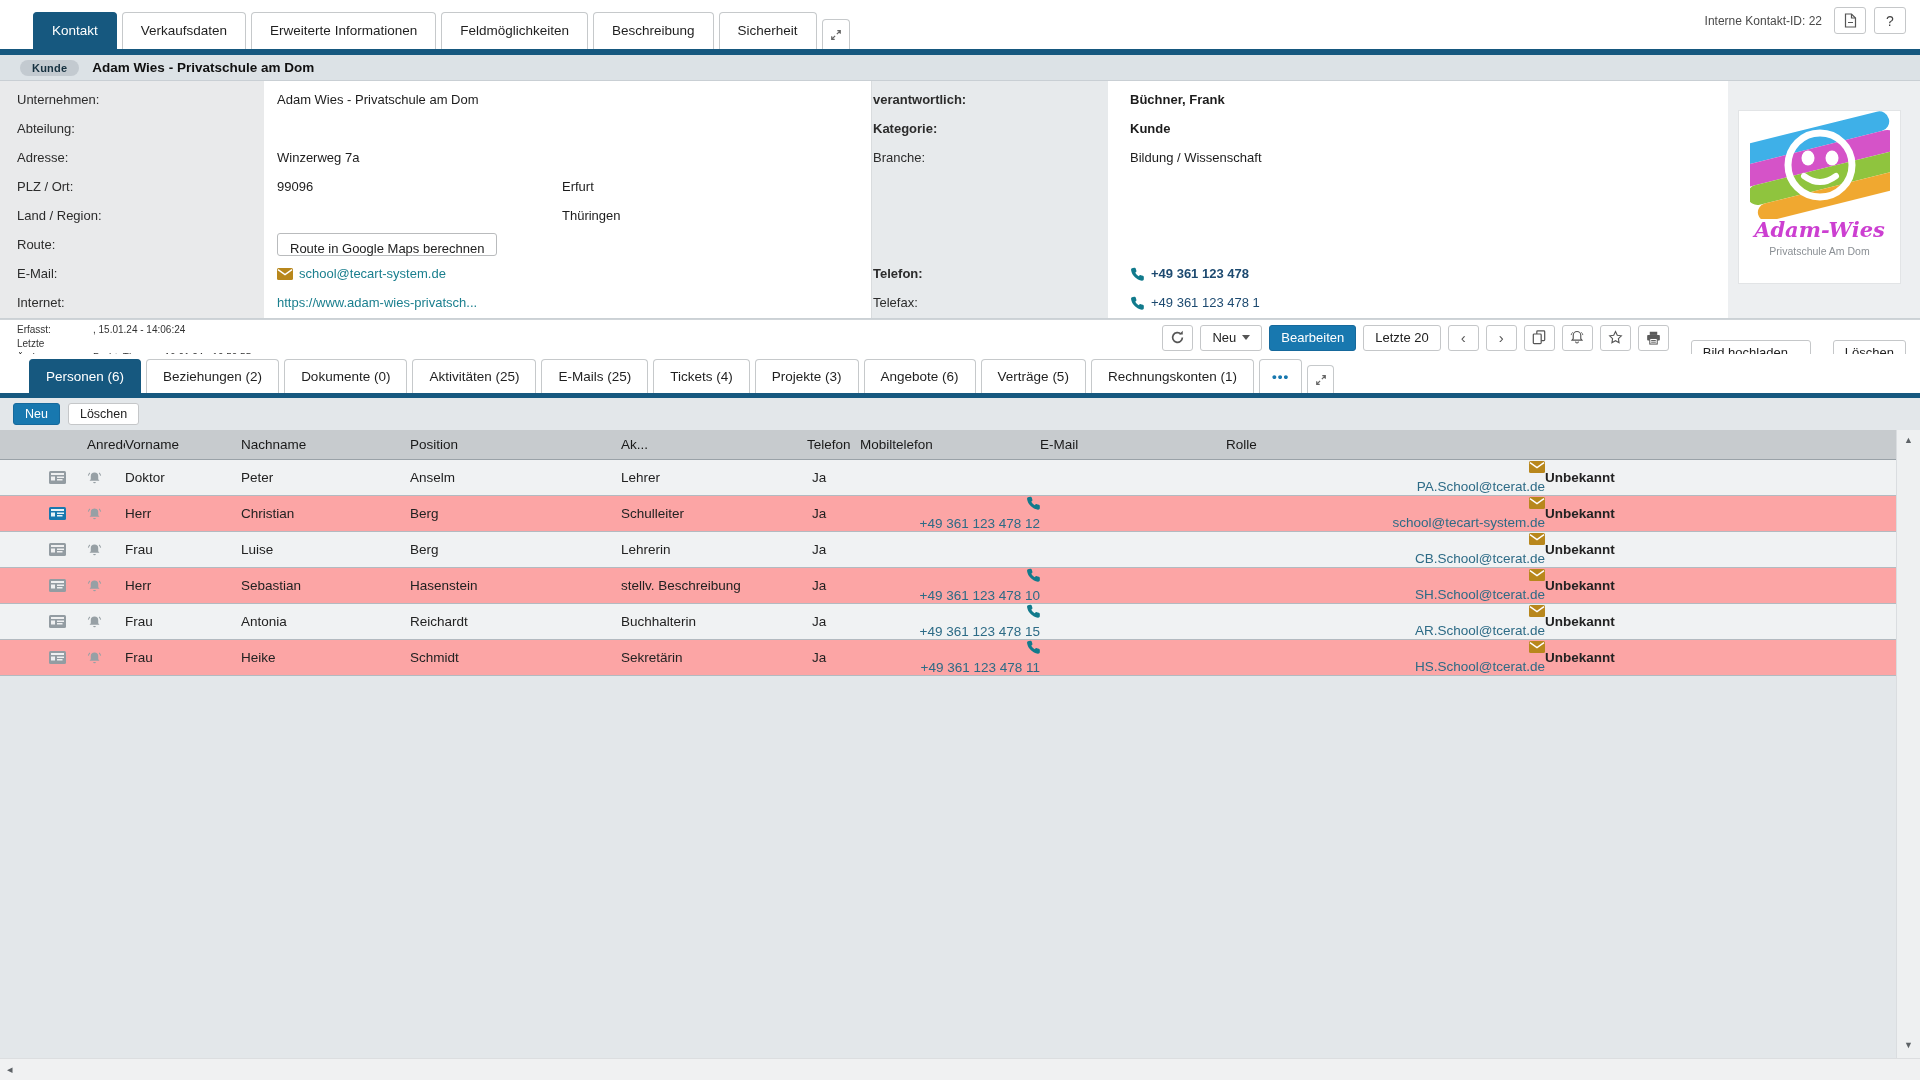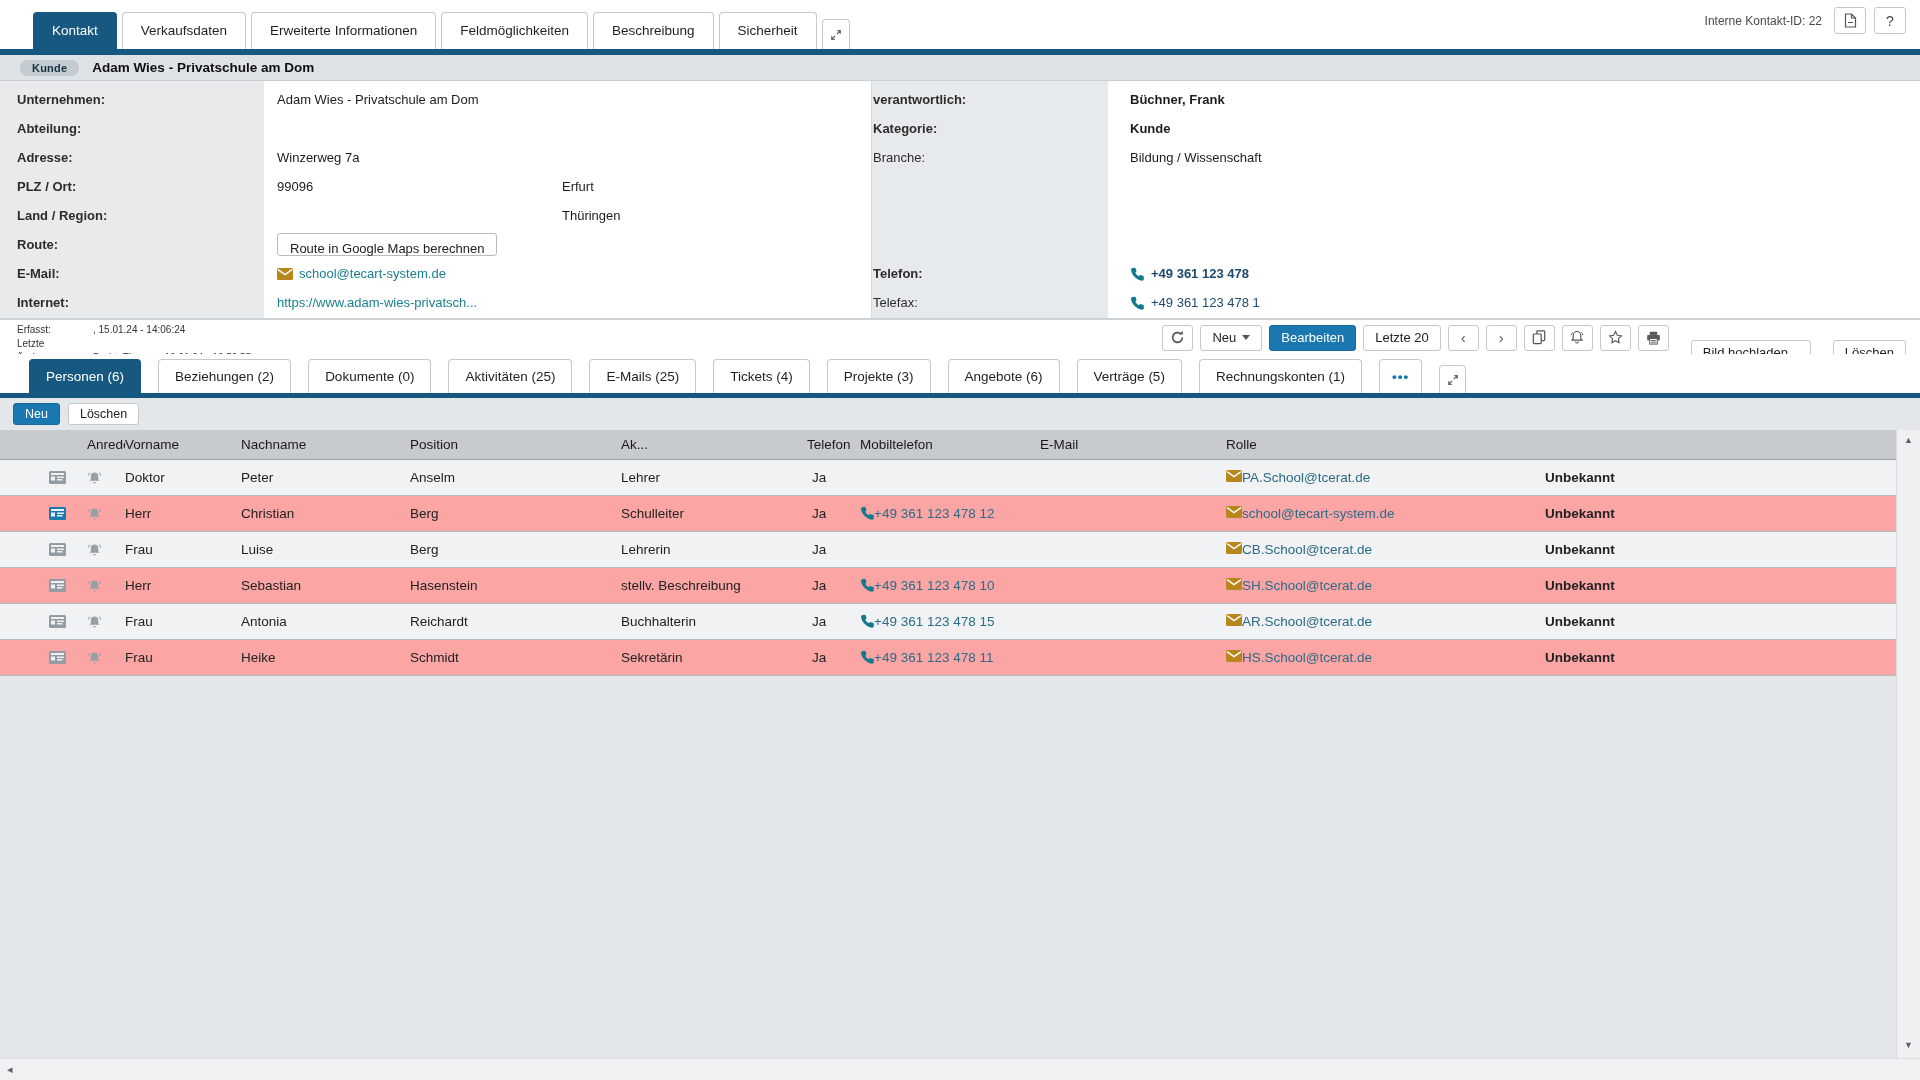--- a/index.html
+++ b/index.html
@@ -28,21 +28,21 @@
         padding:2px 12px;letter-spacing:.2px;}
   .rtitle{font-size:13.5px;font-weight:bold;color:#101010;}
 
   
   .content{position:absolute;left:0;top:81px;width:100%;height:238px;background:#fff;border-bottom:1px solid #cbd1d5;}
   .col-lbl-l{position:absolute;left:0;top:0;width:264px;height:100%;background:#e9eaeb;}
   .col-lbl-m{position:absolute;left:871px;top:0;width:237px;height:100%;background:#e7eaec;border-left:1px solid #d9dcde;}
   .col-right{position:absolute;left:1728px;top:0;width:192px;height:100%;background:#edeff1;}
   .frows{position:absolute;left:0;top:4px;width:100%;}
   .frow{position:relative;height:29px;}
-  .fl{position:absolute;left:17px;line-height:29px;color:#2c2c2c;font-weight:bold;}
+  .fl{position:absolute;left:17px;line-height:29px;color:#2c2c2c;}
   .fv{position:absolute;left:277px;line-height:29px;color:#1c1c1c;white-space:nowrap;}
   .fv2{position:absolute;left:562px;line-height:29px;color:#1c1c1c;}
   .ml{position:absolute;left:873px;line-height:29px;color:#2c2c2c;}
   .mv{position:absolute;left:1130px;line-height:29px;color:#1c1c1c;display:flex;align-items:center;gap:7px;height:29px;}
   .bold{font-weight:bold;}
   a.tlink{color:#1a7f8e;text-decoration:none;cursor:pointer;}
   .navlink{color:#1d4a70;text-decoration:none;cursor:pointer;}
   .routebtn{margin-top:3px;height:23px;padding:0 12px;background:#fff;border:1px solid #b9bbbd;border-radius:3px;
         font-size:13px;color:#222;cursor:pointer;font-family:inherit;}
   .mailrow{display:flex;align-items:center;gap:6px;height:29px;}
@@ -62,21 +62,21 @@
         color:#222;display:flex;align-items:center;gap:6px;justify-content:center;cursor:pointer;white-space:nowrap;font-family:inherit;}
   .tbtn.iconbtn{width:31px;padding:0;}
   .tbtn.active{background:#1878af;border-color:#16699c;color:#fff;}
   .tbtn.gap{margin-left:15px;margin-top:30px;}
   .caret{display:inline-block;width:0;height:0;border-left:4px solid transparent;border-right:4px solid transparent;
         border-top:5px solid #555;}
   .chev{font-size:15px;color:#555;line-height:1;}
 
   
   .tabbar2{position:absolute;left:0;top:354px;width:100%;height:39px;background:#fff;}
-  .tabs2{position:absolute;left:29px;bottom:0;display:flex;align-items:flex-end;gap:17px;}
+  .tabs2{position:absolute;left:29px;bottom:0;display:flex;align-items:flex-end;gap:5px;}
   .tab2{height:34px;line-height:33px;padding:0 16px;background:#fff;border:1px solid #c6c9cb;border-bottom:none;
         border-radius:4px 4px 0 0;font-size:13.5px;color:#1f1f1f;white-space:nowrap;cursor:pointer;}
   .tab2.active{background:#16587f;border-color:#16587f;color:#fff;}
   .tab2.more{color:#1878af;font-weight:bold;letter-spacing:1px;padding:0 12px;}
   .minitab2{height:28px;width:27px;display:flex;align-items:center;justify-content:center;background:#fff;
         border:1px solid #c6c9cb;border-bottom:none;border-radius:4px 4px 0 0;cursor:pointer;}
   .bluebar2{position:absolute;left:0;top:393px;width:100%;height:5px;background:#16587f;}
 
   
   .listarea{position:absolute;left:0;top:398px;bottom:22px;width:100%;background:#e3e7ea;}
@@ -86,21 +86,21 @@
   .sbtn.primary{background:#1878af;border-color:#16699c;color:#fff;}
   .grid-cols{display:grid;grid-template-columns:49px 38px 38px 116px 169px 211px 186px 53px 180px 186px 319px minmax(0,1fr);}
   .thead{position:absolute;left:0;top:32px;right:24px;height:30px;background:#c7cbce;align-items:center;
         font-size:13.5px;color:#1a1a1a;border-bottom:1px solid #9aa2a8;}
   .thead>div{overflow:hidden;white-space:nowrap;}
   .tbody{position:absolute;left:0;top:62px;right:24px;}
   .prow{height:36px;align-items:center;border-bottom:1px solid #b3bac0;background:#fca5a5;font-size:13.5px;}
   .prow.alt{background:#f0f2f3;}
   .cell{overflow:hidden;white-space:nowrap;}
   .icell{display:flex;align-items:center;justify-content:flex-start;padding-left:0;}
-  .linkcell{display:flex;align-items:flex-start;}
+  .linkcell{display:flex;align-items:flex-end;gap:6px;flex-direction:column;}
   a.rowlink{color:#2d6b86;text-decoration:none;cursor:pointer;}
   .rolle{font-weight:600;}
 
   
   .vscroll{position:absolute;right:0;top:32px;bottom:0;width:24px;background:#eef0f1;border-left:1px solid #dadde0;}
   .varr{position:absolute;left:0;width:100%;text-align:center;font-size:9px;color:#5d6266;cursor:pointer;}
   .hscroll{position:absolute;left:0;bottom:0;width:100%;height:22px;background:#f0f1f2;border-top:1px solid #dcdee0;}
   .harr{position:absolute;left:7px;top:4px;font-size:11px;color:#5d6266;cursor:pointer;}
   svg{display:block;}
 </style>
@@ -142,20 +142,38 @@
   <div class="bluebar"></div>
 
   <div class="titlerow">
     <span class="badge">Kunde</span>
     <span class="rtitle">Adam Wies - Privatschule am Dom</span>
   </div>
 
   <div class="content">
     <div class="col-lbl-l"></div>
     <div class="col-lbl-m"></div>
+    <div class="col-right">
+      <div class="logocard">
+        <svg width="140" height="108" viewBox="0 0 140 108">
+          <g transform="rotate(-14 70 54)">
+            <rect x="-8" y="16" width="156" height="20" rx="10" fill="#3eb0e8"></rect>
+            <rect x="-14" y="36" width="166" height="22" rx="11" fill="#d553c8"></rect>
+            <rect x="-8" y="58" width="160" height="20" rx="10" fill="#8fc43e"></rect>
+            <rect x="-2" y="78" width="150" height="18" rx="9" fill="#f0a830"></rect>
+          </g>
+          <circle cx="70" cy="54" r="32" fill="none" stroke="#fff" stroke-width="7"></circle>
+          <ellipse cx="58" cy="47" rx="6.5" ry="7.5" fill="#fff"></ellipse>
+          <ellipse cx="82" cy="47" rx="6.5" ry="7.5" fill="#fff"></ellipse>
+          <path d="M54 65 q16 12 32 0" stroke="#fff" stroke-width="6" fill="none" stroke-linecap="round"></path>
+        </svg>
+        <div class="logoname">Adam-Wies</div>
+        <div class="logosub">Privatschule Am Dom</div>
+      </div>
+    </div>
     <div class="frows" id="formRows">
         <div class="frow">
           <span class="fl">Unternehmen:</span>
           <span class="fv">Adam Wies - Privatschule am Dom</span>
           <span class="ml bold">verantwortlich:</span>
           <span class="mv">
             <span class="bold">Büchner, Frank</span>
           </span>
         </div>
         <div class="frow">

